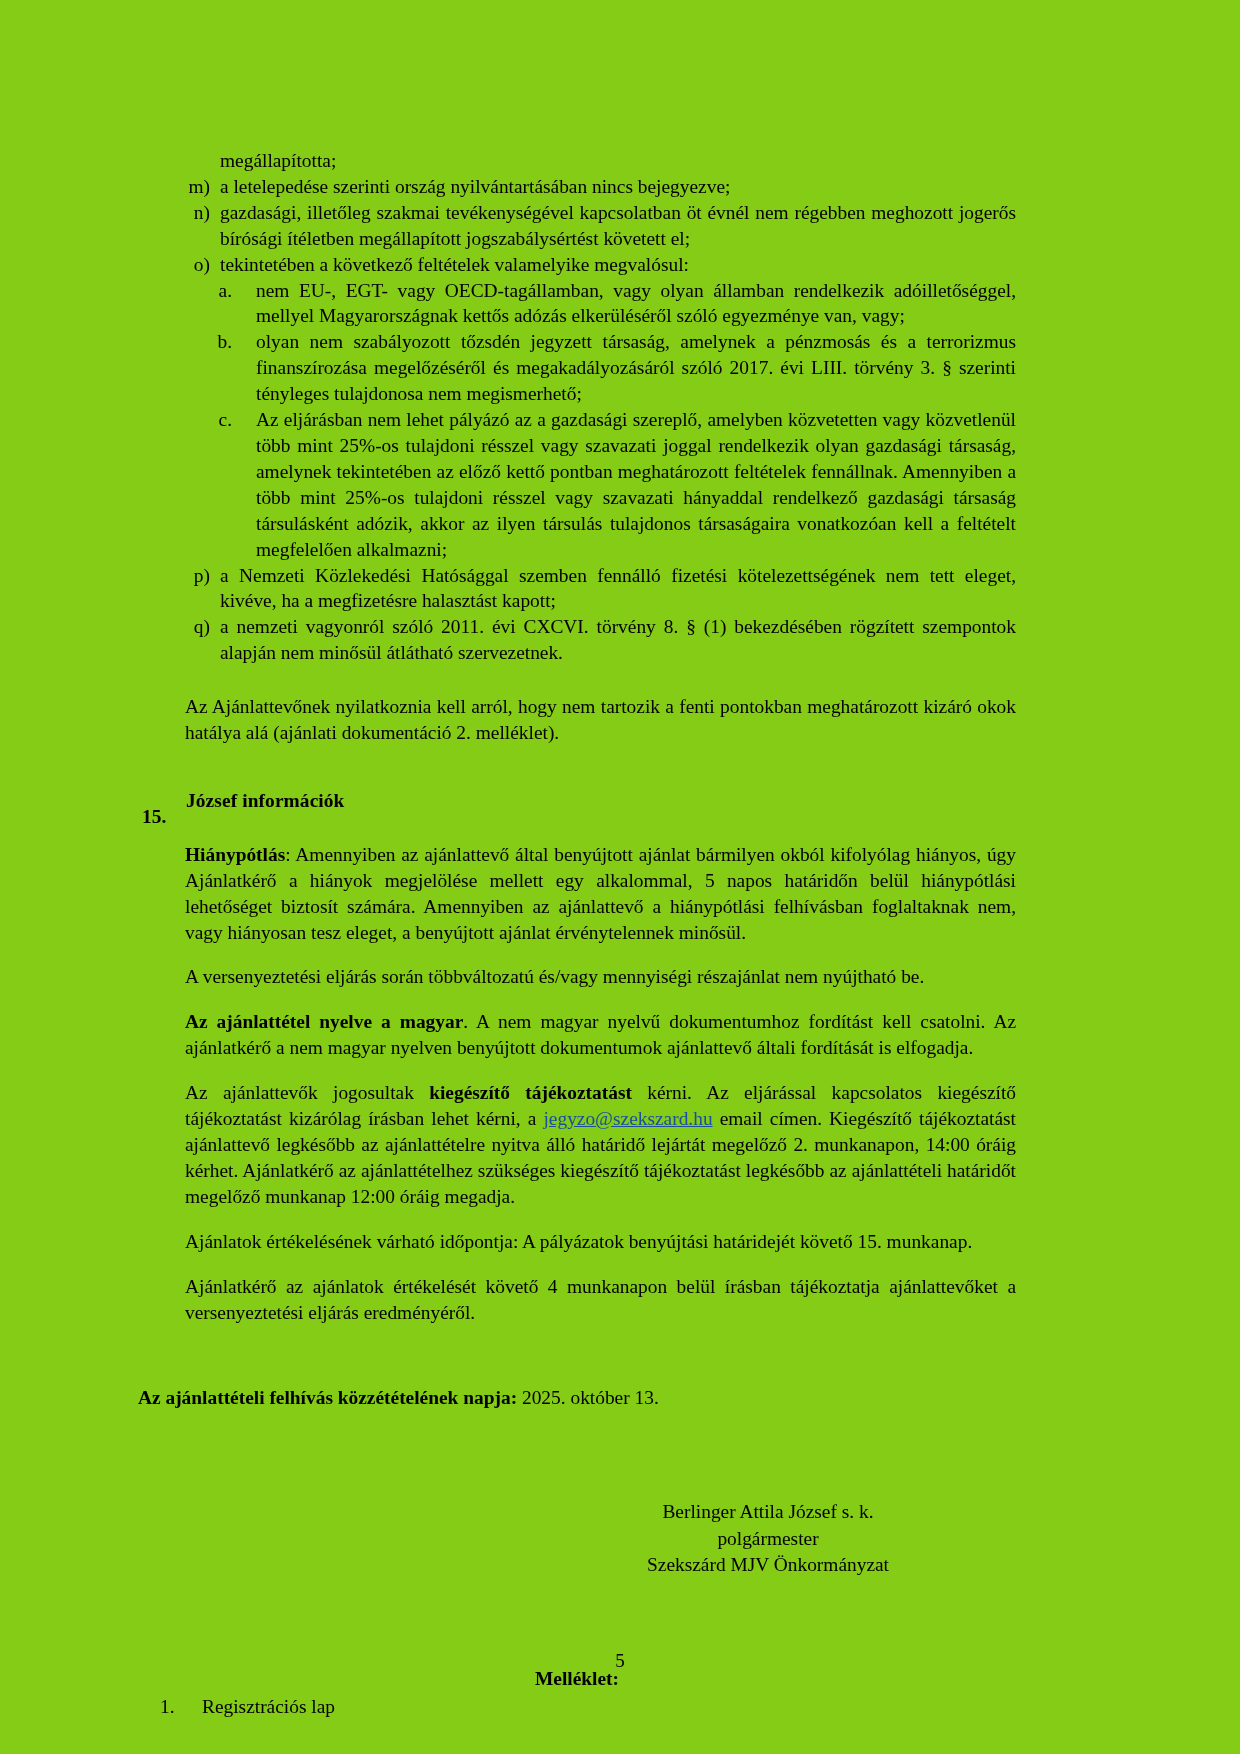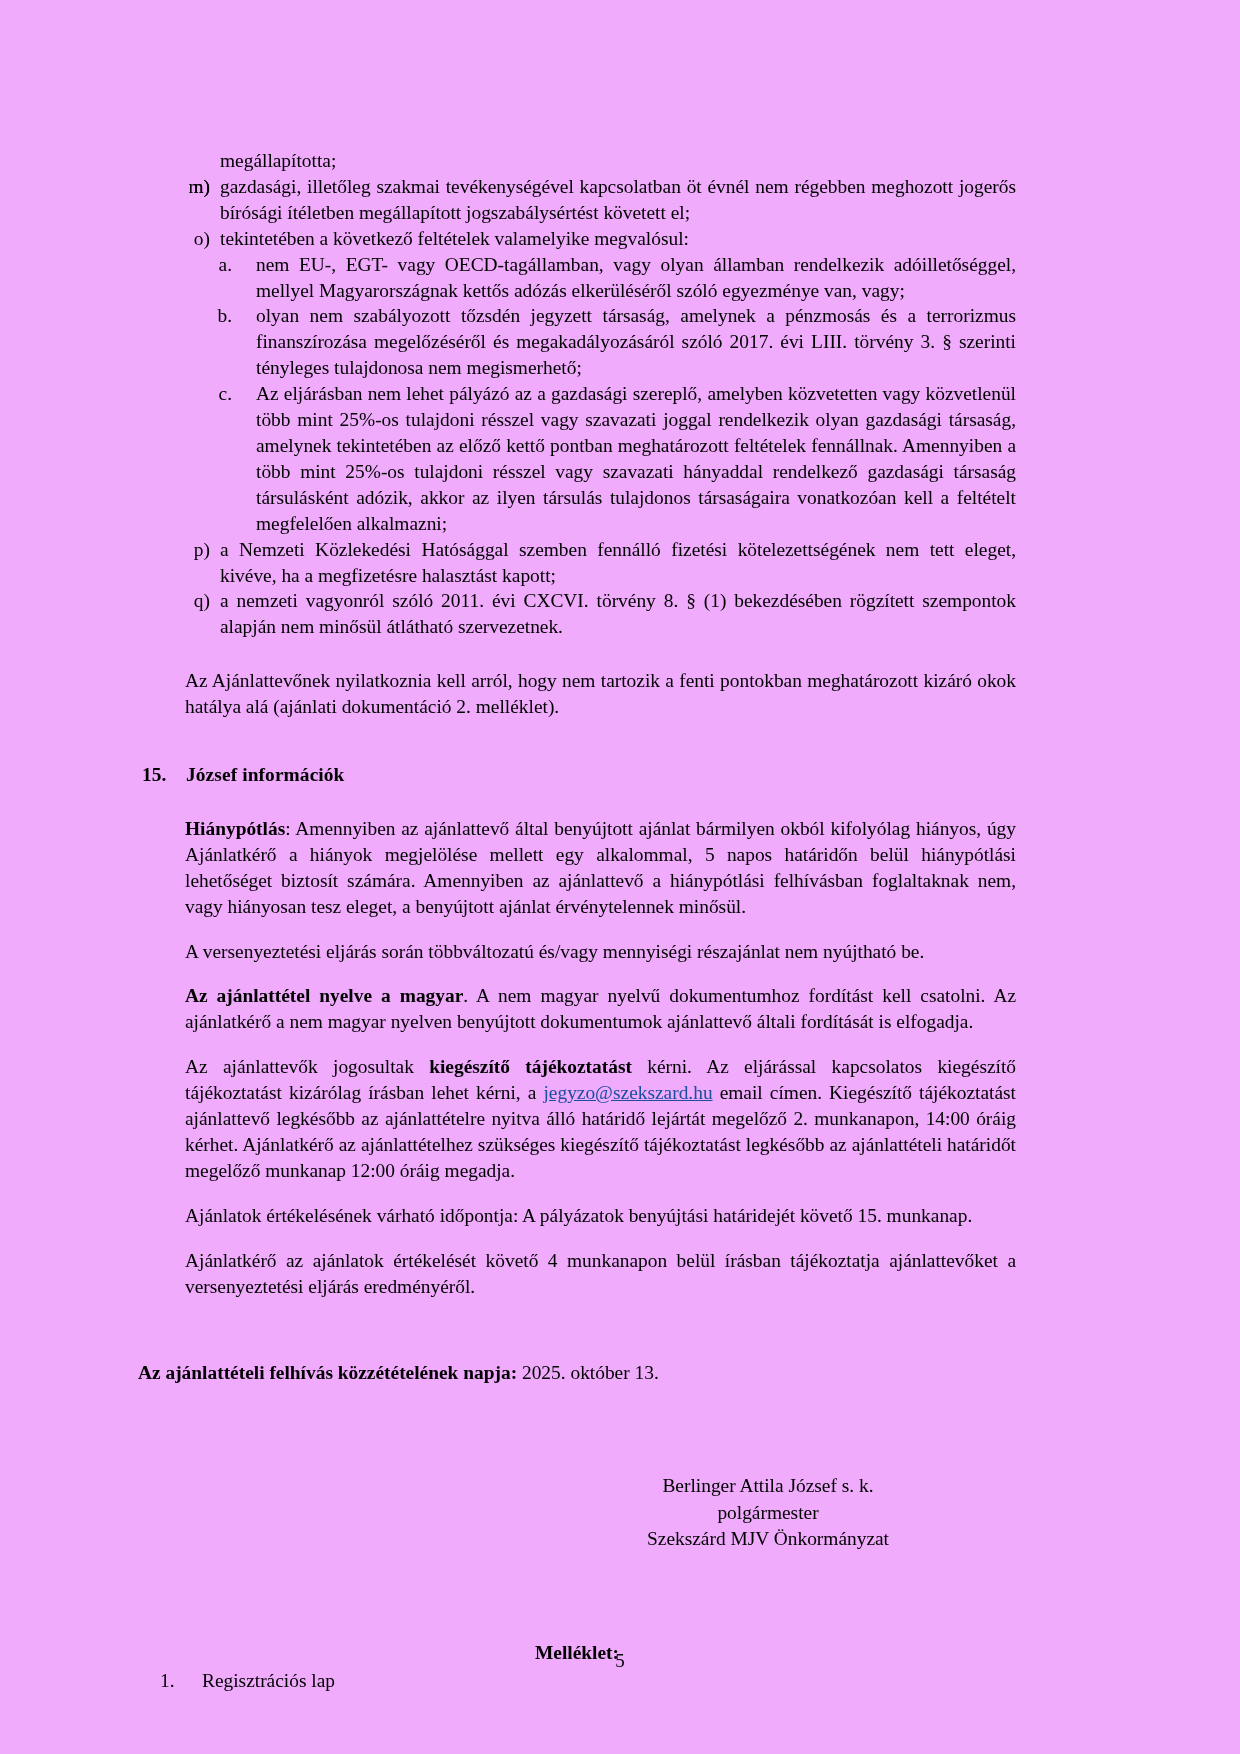--- a/index.html
+++ b/index.html
@@ -9,21 +9,21 @@
     background: #ffffff;
   }
   body {
     font-family: "Liberation Serif", "DejaVu Serif", serif;
     color: #000000;
   }
   .page {
     position: relative;
     width: 1240px;
     height: 1754px;
-    background: #f0abfc;
+    background: #84cc16;
     box-sizing: border-box;
     padding: 148px 138px 60px 138px;
     overflow: hidden;
   }
   .content {
     width: 878px;
     font-size: 19.4px;
     line-height: 1.335;
     text-align: justify;
     text-justify: inter-word;
@@ -91,21 +91,21 @@
     font-size: 19.4px;
     position: relative;
     padding-left: 48px;
     margin: 0;
     text-align: left;
     letter-spacing: 0.1px;
   }
   .section-heading > .num {
     position: absolute;
     left: 4px;
-    top: 0;
+    top: 16px;
   }
 
   b, strong { font-weight: bold; }
 
   a.maillink {
     color: #1a4fa0;
     text-decoration: underline;
   }
 
   
@@ -153,20 +153,21 @@
 
 <div class="page">
   <div class="content">
 
     <p class="lead-line">megállapította;</p>
 
     <ul class="alpha-list">
 
       <li>
         <span class="marker">m)</span>
+        <span>a letelepedése szerinti ország nyilvántartásában nincs bejegyezve;</span>
       </li>
 
       <li>
         <span class="marker">n)</span>
         <span>gazdasági, illetőleg szakmai tevékenységével kapcsolatban öt évnél nem régebben meghozott jogerős bírósági ítéletben megállapított jogszabálysértést követett el;</span>
       </li>
 
       <li>
         <span class="marker">o)</span>
         <span>tekintetében a következő feltételek valamelyike megvalósul:</span>

